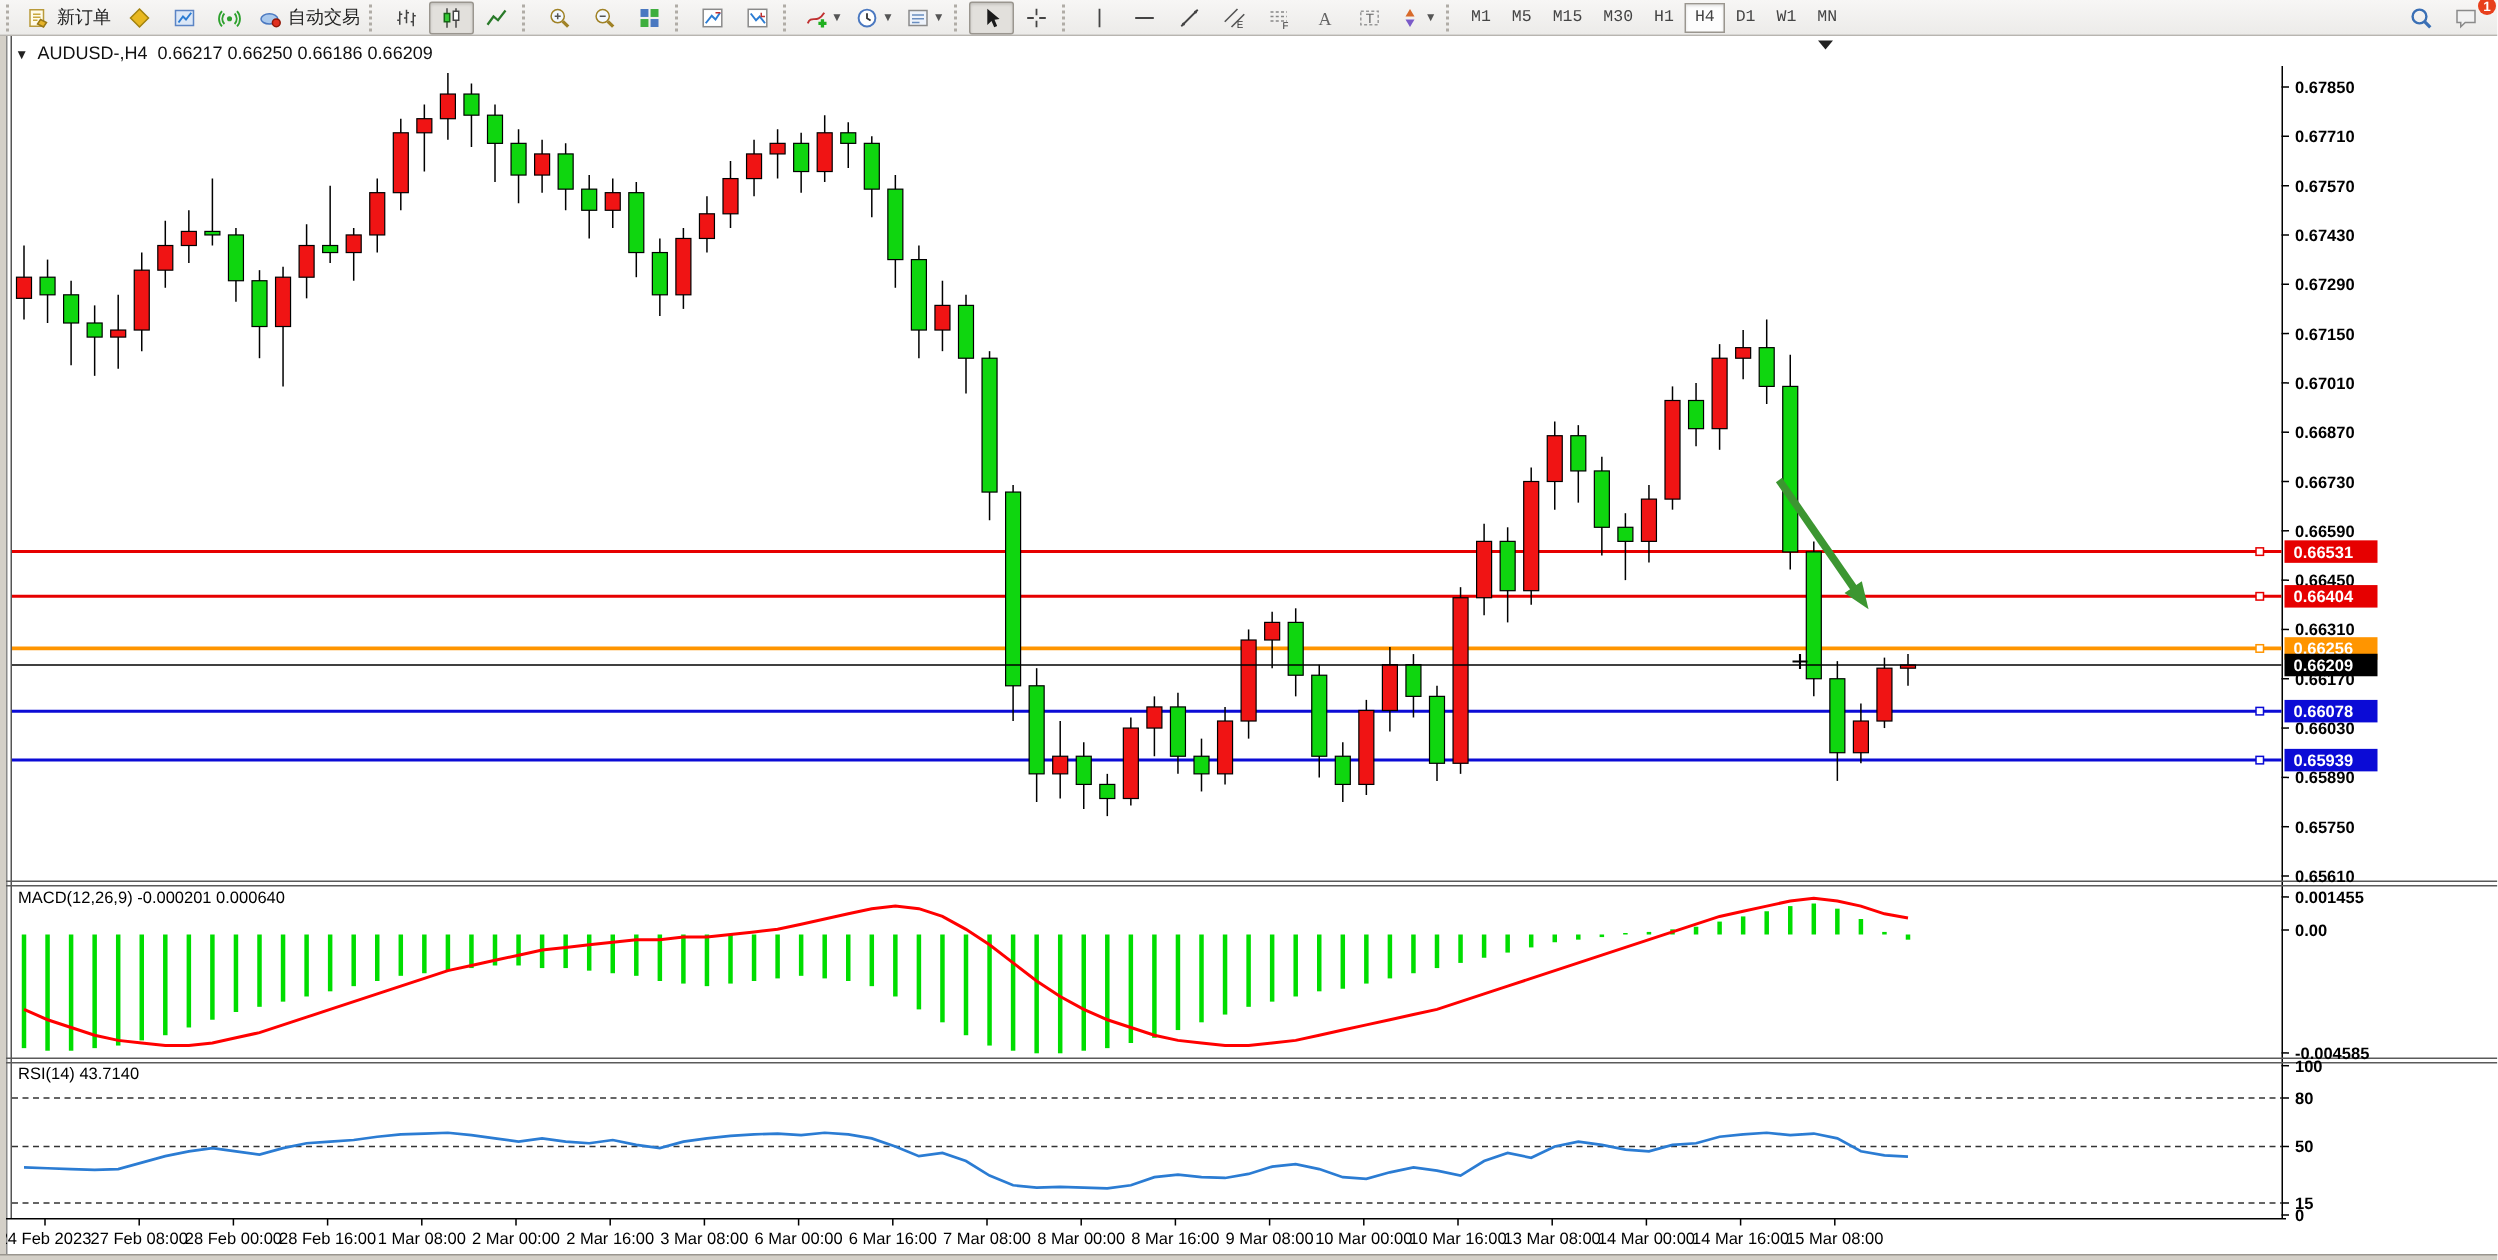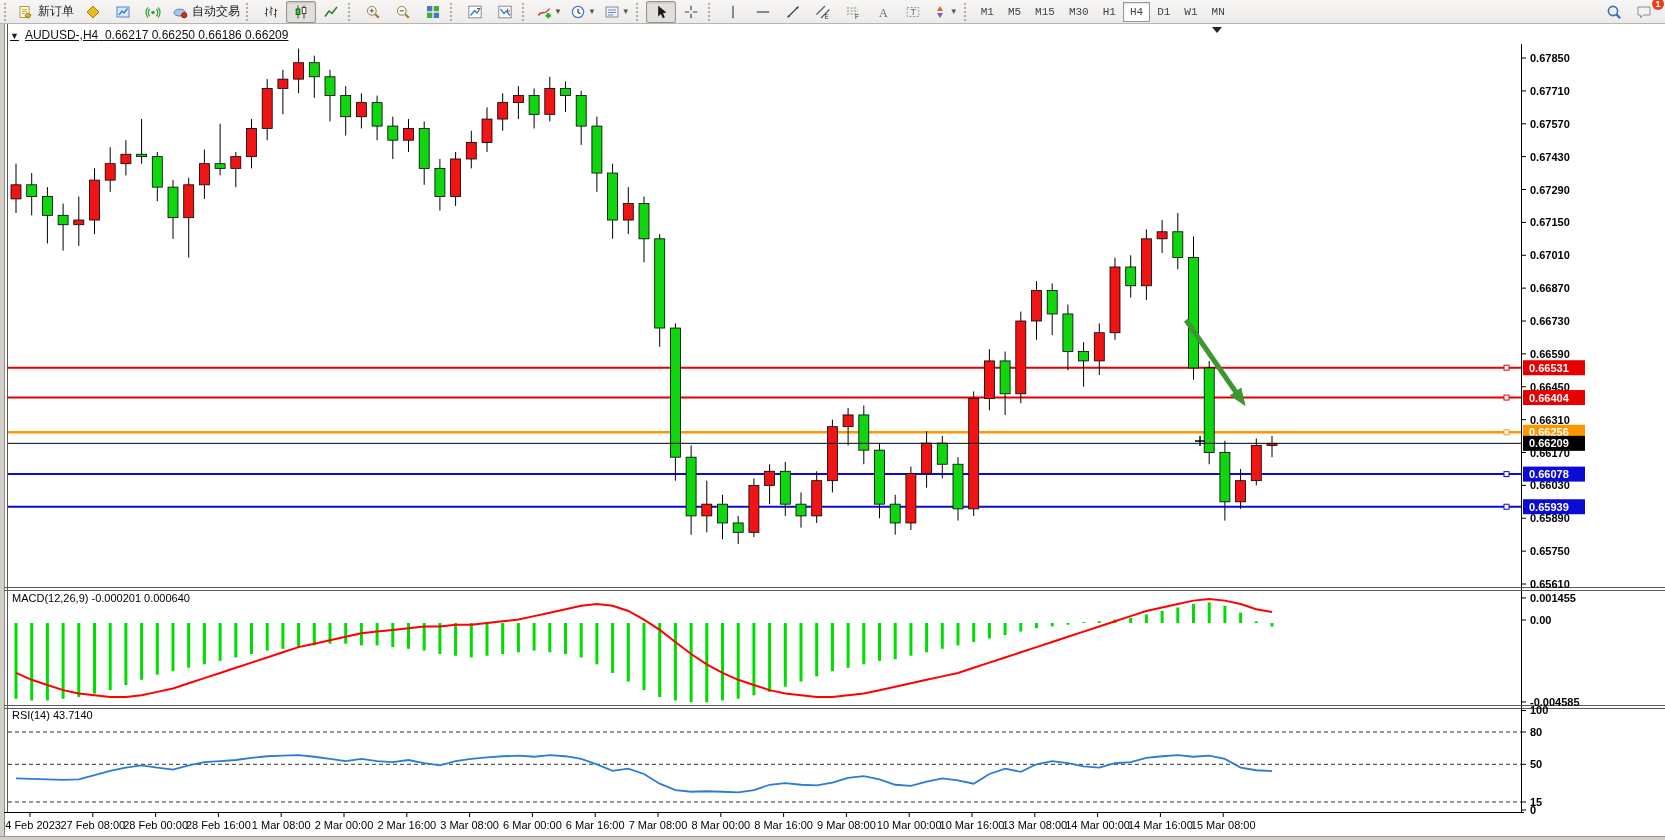--- a/index.html
+++ b/index.html
@@ -18,21 +18,21 @@
   .tb-btn .caret{font-size:8px;color:#555;margin-left:2px;}
   .tf-btn{height:18px;padding:0 6px;font-size:11px;color:#444;display:flex;align-items:center;
           border:1px solid transparent;cursor:default;user-select:none;font-family:Liberation Mono, monospace;}
   .tf-btn.pressed{border:1px solid #9a968f;background:#fdfdfd;box-shadow:inset 0 1px 2px rgba(0,0,0,.12);}
   #tb-right{margin-left:auto;display:flex;align-items:center;margin-right:6px;}
   .badge{position:absolute;top:-4px;right:-6px;background:#e8401c;color:#fff;font-size:9px;
          font-weight:bold;border-radius:7px;min-width:12px;height:12px;line-height:12px;text-align:center;}
   
   #chartwin{position:absolute;left:0;top:24px;width:1665px;height:812px;background:#fff;}
   #chart-svg{position:absolute;left:0;top:0;}
-  #header{position:absolute;left:10px;top:4px;font-size:12px;color:#111;z-index:3;text-decoration:underline;}
+  #header{position:absolute;left:10px;top:4px;font-size:12px;color:#111;z-index:3;}
   #header .tri{font-size:9px;color:#222;margin-right:6px;}
   #bottomstrip{position:absolute;left:0;top:836px;width:1665px;height:4px;
                background:#d4d0c8;border-top:1px solid #9a968f;z-index:4;}
   .leftedge{position:absolute;left:0;top:24px;width:4px;height:812px;background:#d4d0c8;z-index:3;}
 </style>
 </head>
 <body>
 
 <div id="toolbar">
     <div class="tb-handle"></div>

